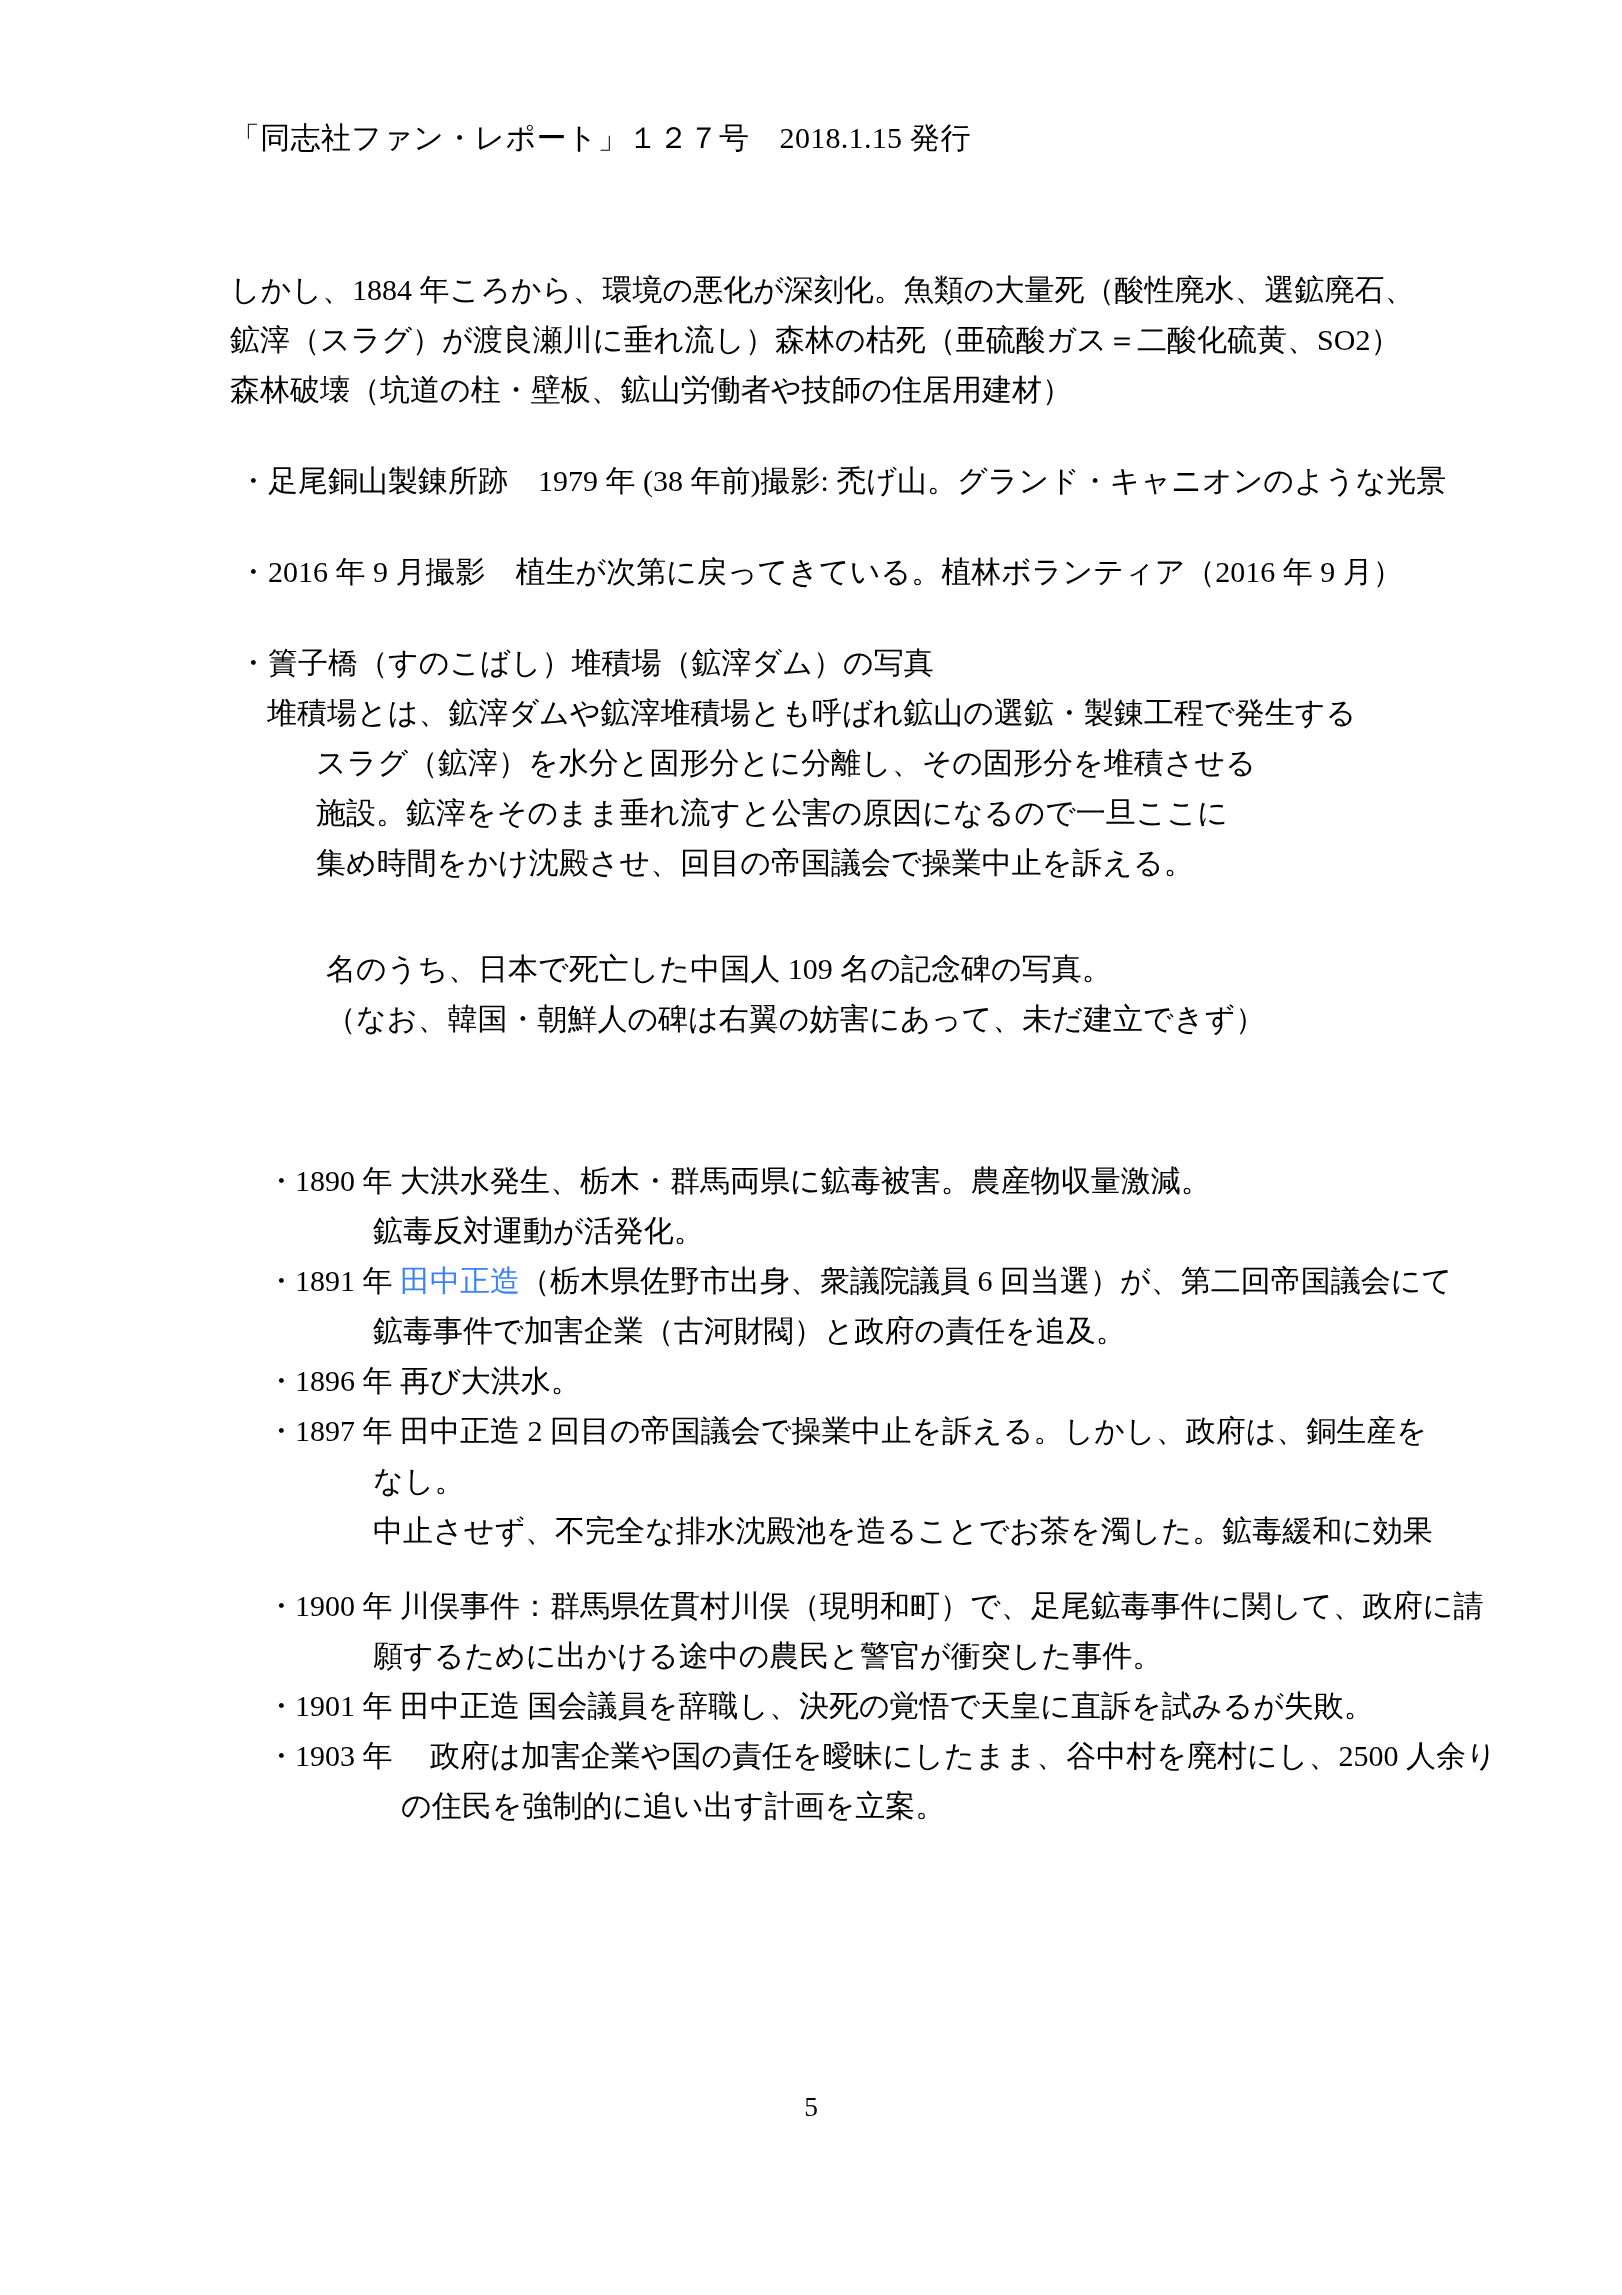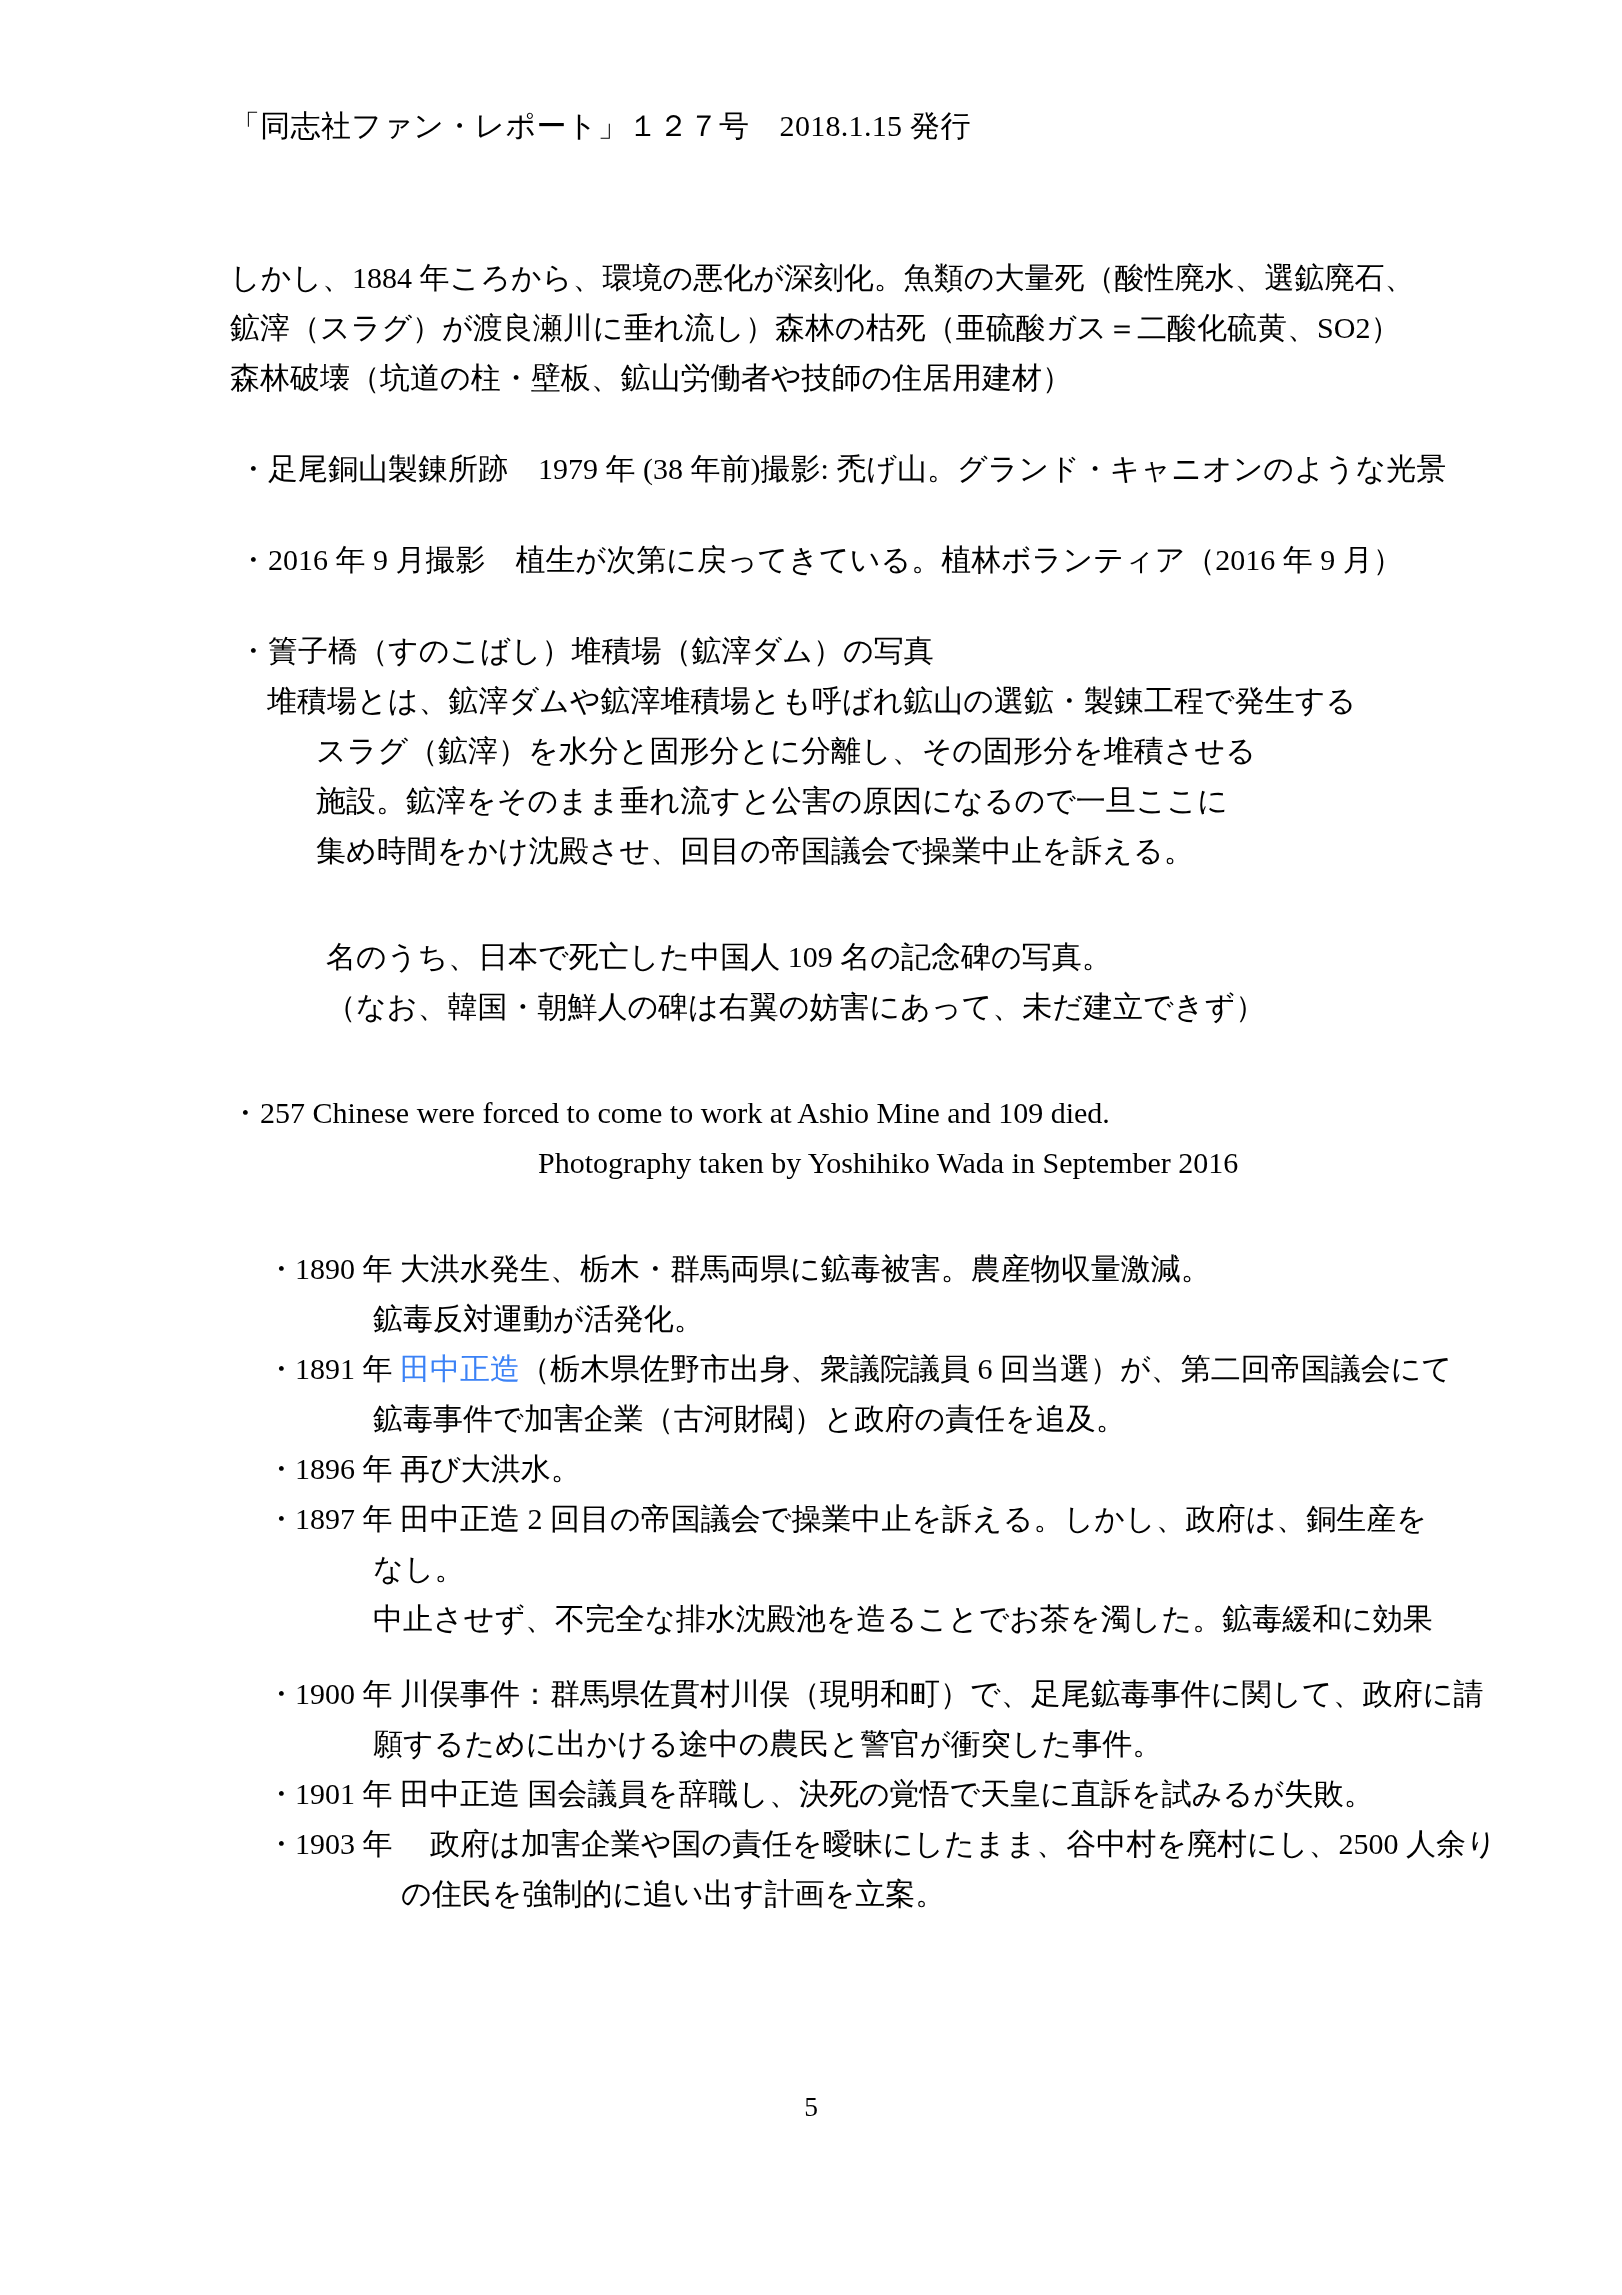--- a/index.html
+++ b/index.html
@@ -15,21 +15,21 @@
     position: relative;
     width: 1622px;
     height: 2295px;
     background: #ffffff;
     box-sizing: border-box;
     overflow: hidden;
   }
   .content {
     position: absolute;
     left: 230px;
-    top: 0;
+    top: 12px;
     width: 1178px;
   }
 
   
   .doc-header {
     font-size: 30px;
     line-height: 1.0;
     padding-top: 111px;
     letter-spacing: 0.01em;
     white-space: nowrap;
@@ -152,24 +152,20 @@
 
     <div class="gap-lg"></div>
 
     <div class="block">
       <div class="para-line indent-3">名のうち、日本で死亡した中国人 109 名の記念碑の写真。</div>
       <div class="para-line indent-3">（なお、韓国・朝鮮人の碑は右翼の妨害にあって、未だ建立できず）</div>
     </div>
 
     <div class="gap-lg"></div>
 
-    <div class="block">
-      <div class="en-line"><span class="bullet-mark">・</span><span>257 Chinese were forced to come to work at Ashio Mine and 109 died.</span></div>
-      <div class="en-line en-credit">Photography taken by Yoshihiko Wada in September 2016</div>
-    </div>
 
     <div class="gap-lg"></div>
 
     <div class="chrono">
 
       <div class="chrono-item">
         <div class="chrono-first"><span class="chrono-dot">・</span><span class="chrono-year">1890 年</span><span>&nbsp;</span><span>大洪水発生、栃木・群馬両県に鉱毒被害。農産物収量激減。</span></div>
         <div class="chrono-cont">鉱毒反対運動が活発化。</div>
       </div>
 

